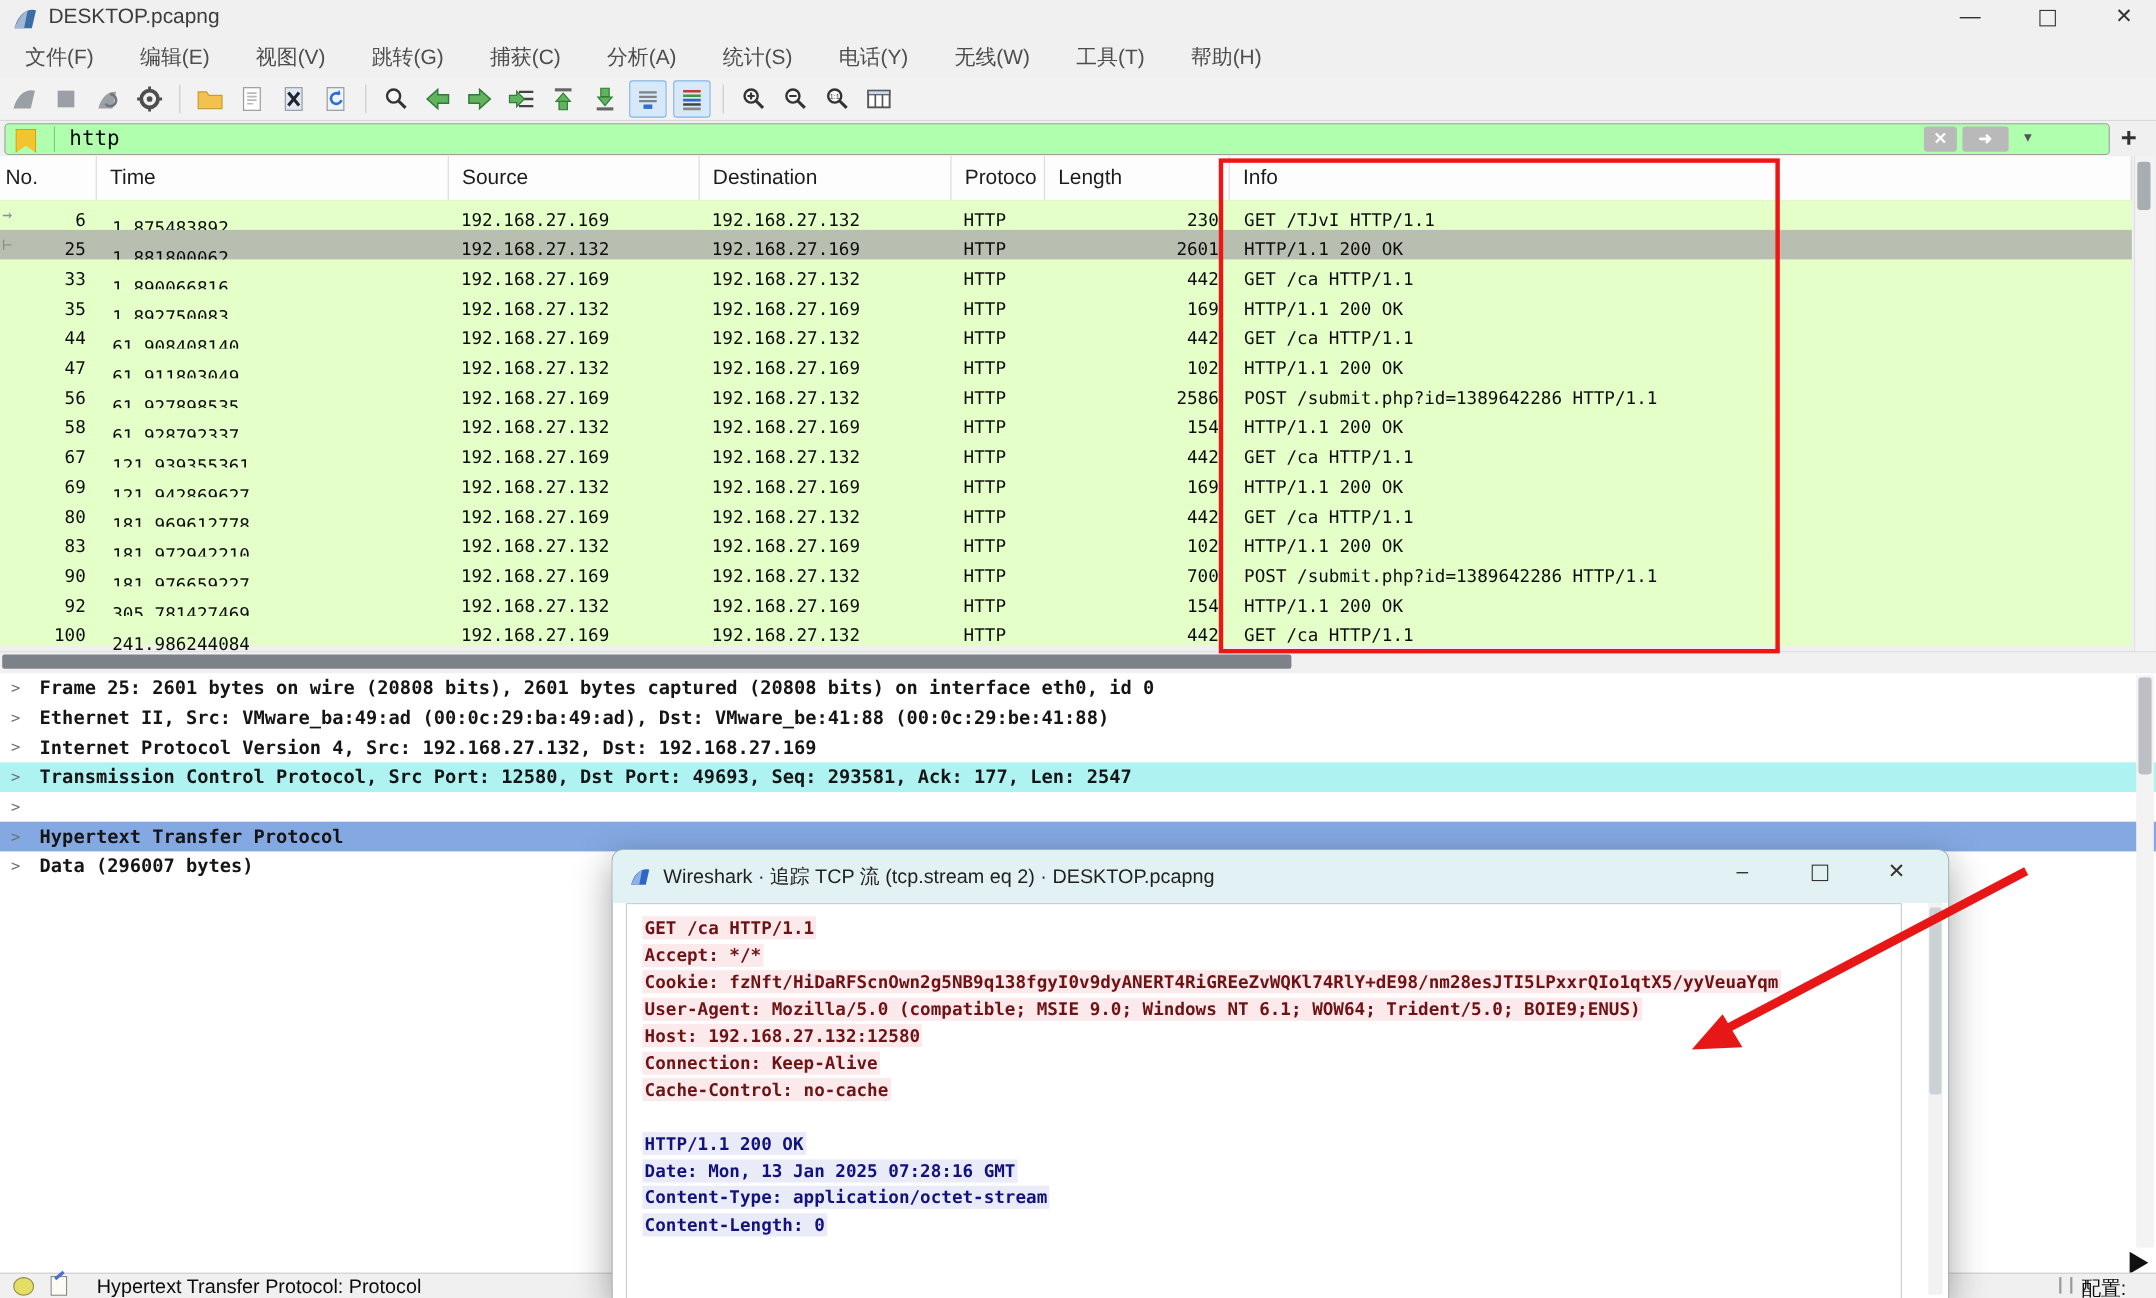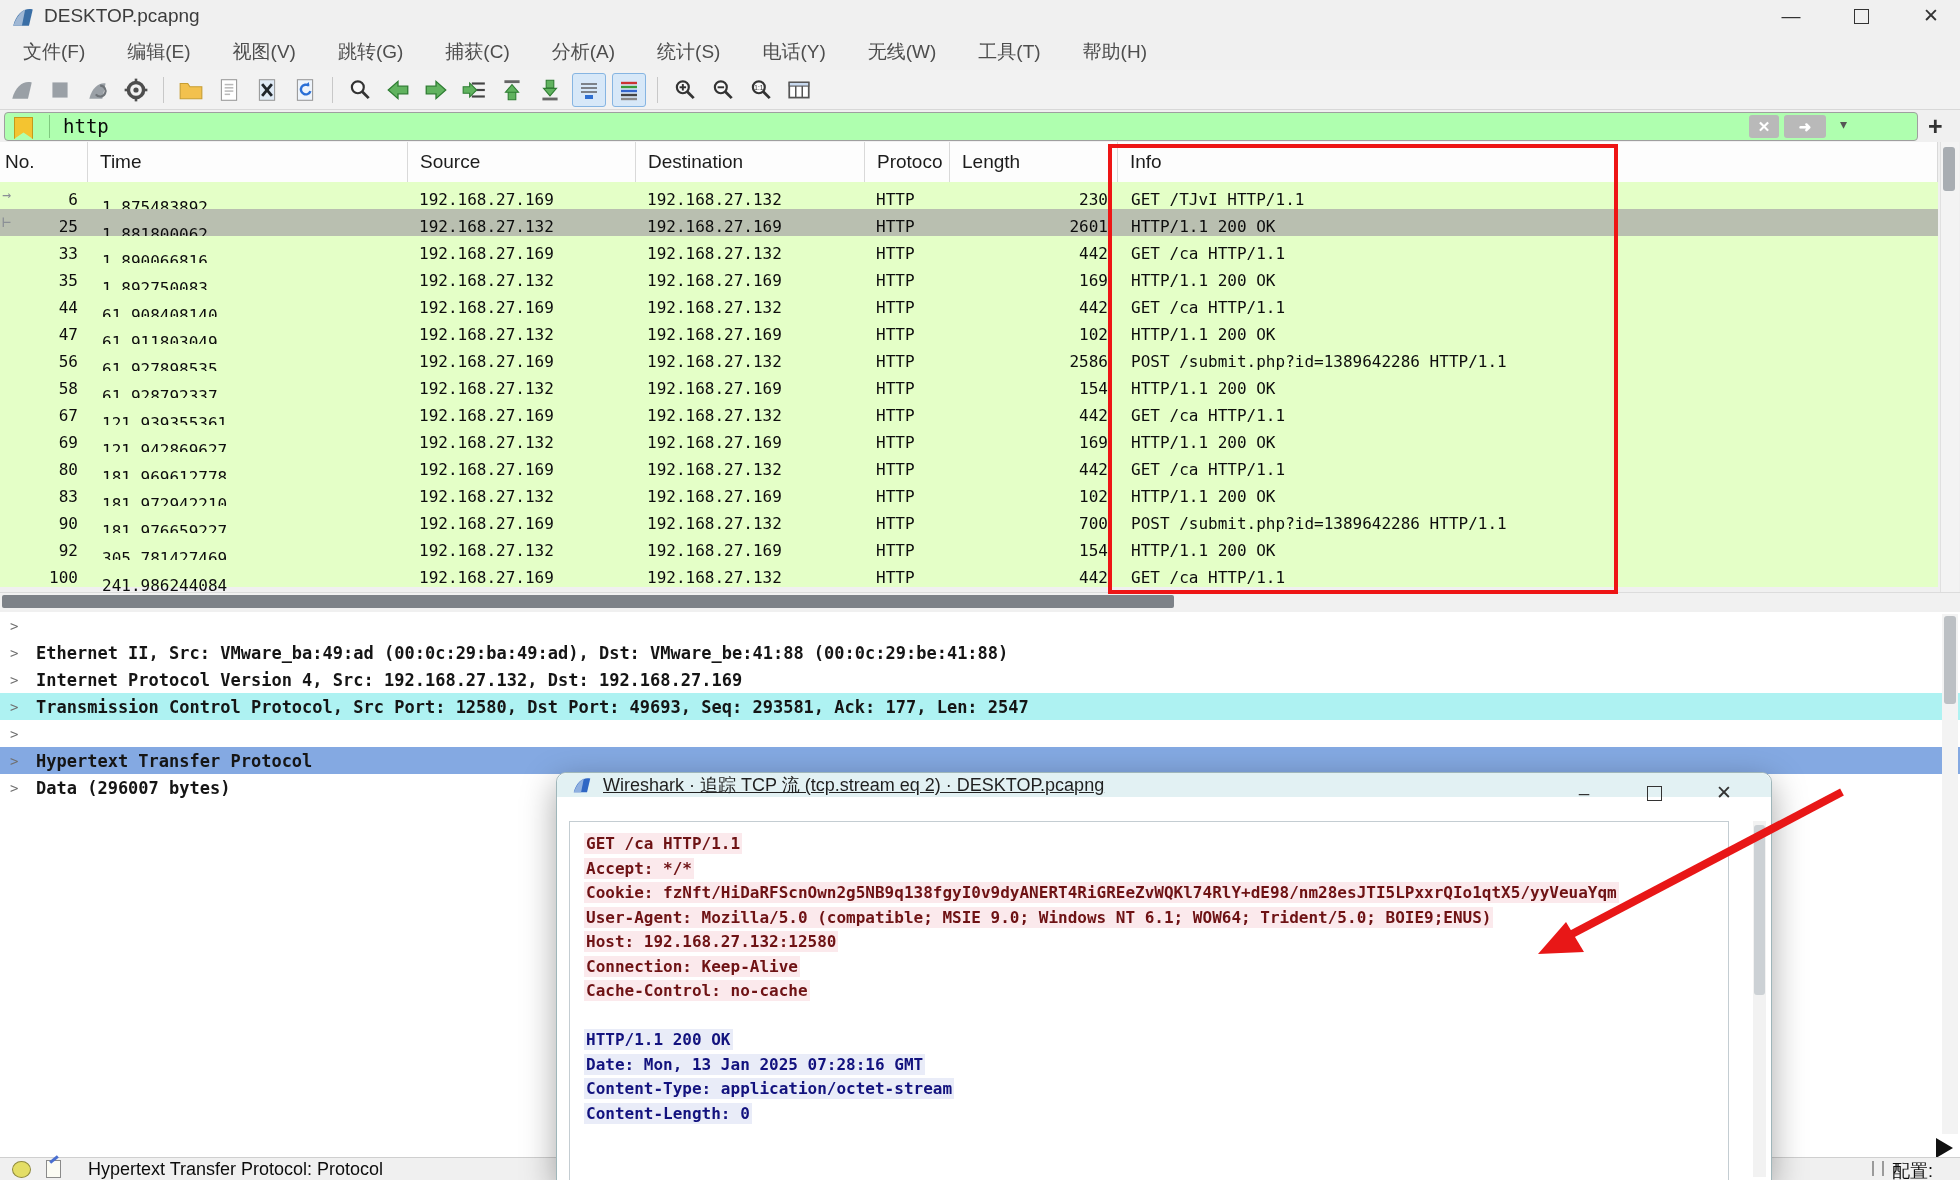--- a/index.html
+++ b/index.html
@@ -74,22 +74,22 @@
   #statusbar{left:0;top:1157px;width:1960px;height:23px;background:#f0f0f0;border-top:1px solid #cfcfcf;box-sizing:border-box;}
   #expert-dot{left:12px;top:1161px;width:17px;height:15px;background:#e4de66;border:1px solid #8f8a3f;border-radius:50%;}
   #comment-icon{left:46px;top:1160px;width:13px;height:16px;background:#fbfbf3;border:1px solid #8a8a8a;position:absolute;}
   #comment-icon:after{content:"";position:absolute;left:2px;top:-3px;width:10px;height:3px;background:#4a6fd0;transform:rotate(-40deg);}
   #status-left{left:88px;top:1159px;font-size:18px;color:#0c0c0c;}
   #status-splitter{left:1872px;top:1161px;width:8px;height:15px;border-left:2px solid #9a9a9a;border-right:2px solid #9a9a9a;}
   #status-right{left:1892px;top:1159px;font-size:18px;color:#0c0c0c;}
   
   #dialog{left:556px;top:772px;width:1214px;height:408px;background:#fff;border:1px solid #9fb6ba;
           border-radius:10px 10px 0 0;box-shadow:0 10px 34px rgba(0,0,0,.35);z-index:30;}
-  #dlg-title{position:absolute;left:0;top:0;right:0;height:24px;background:#e2f1f3;
-             border-radius:10px 10px 0 0;display:flex;align-items:center;padding-left:14px;text-decoration:underline;}
+  #dlg-title{position:absolute;left:0;top:0;right:0;height:48px;background:#e2f1f3;
+             border-radius:10px 10px 0 0;display:flex;align-items:center;padding-left:14px;}
   #dlg-title-text{font-size:18px;color:#1f1f1f;margin-left:10px;}
   .dwbtn{position:absolute;top:6px;width:30px;height:28px;text-align:center;font-size:19px;color:#333;line-height:28px;}
   #dlg-min{left:1012px;} #dlg-max{left:1082px;} #dlg-close{left:1152px;}
   #dlg-max span{display:inline-block;width:13px;height:13px;border:1.6px solid #333;margin-top:7px;}
   #stream-box{position:absolute;left:12px;top:48px;width:1160px;height:360px;border:1px solid #c4cdd2;
               background:#fff;padding:10px 0 0 14px;box-sizing:border-box;overflow:hidden;
               font-family:"DejaVu Sans Mono",monospace;font-size:16px;font-weight:600;line-height:24.5px;}
   .sline{white-space:pre;}
   .sline .request{color:#6e1214;background:#fbe9ec;padding:1px 2px;}
   .sline .response{color:#12127e;background:#e9ecf8;padding:1px 2px;}
@@ -448,20 +448,21 @@
 
 <div class="abs" id="vscroll-list"></div>
 <div class="abs" id="vscroll-list-thumb"></div>
 <div class="abs" id="hscroll"></div>
 <div class="abs" id="hscroll-thumb"></div>
 
 <div class="abs" id="details">
   <div id="details-lines">
       <div class="dline ">
         <span class="chev">&gt;</span>
+        <span>Frame 25: 2601 bytes on wire (20808 bits), 2601 bytes captured (20808 bits) on interface eth0, id 0</span>
       </div>
       <div class="dline ">
         <span class="chev">&gt;</span>
         <span>Ethernet II, Src: VMware_ba:49:ad (00:0c:29:ba:49:ad), Dst: VMware_be:41:88 (00:0c:29:be:41:88)</span>
       </div>
       <div class="dline ">
         <span class="chev">&gt;</span>
         <span>Internet Protocol Version 4, Src: 192.168.27.132, Dst: 192.168.27.169</span>
       </div>
       <div class="dline cyan">

